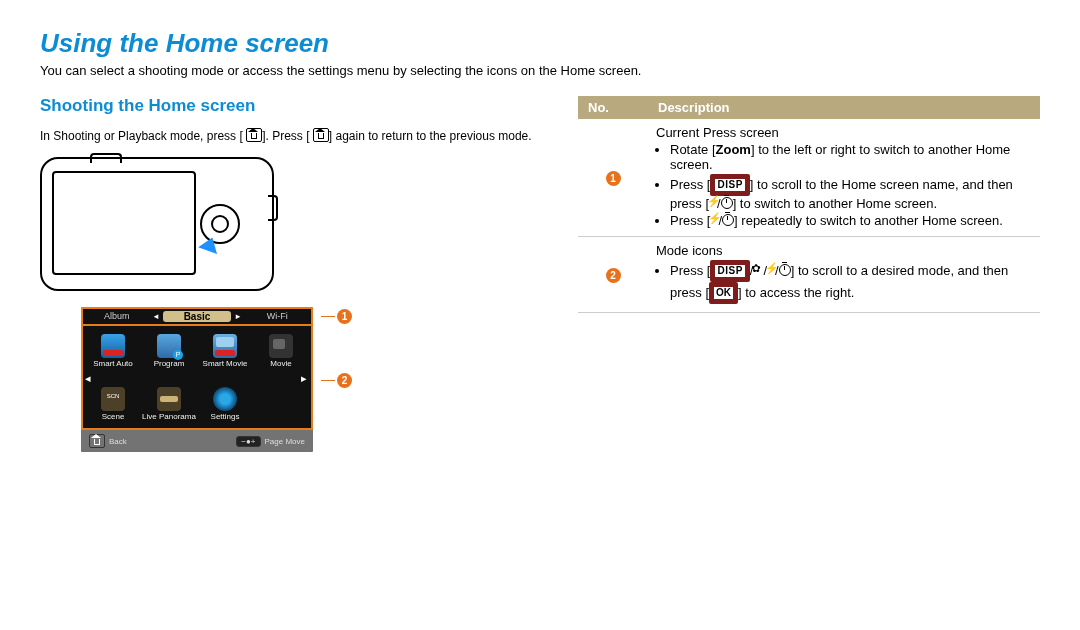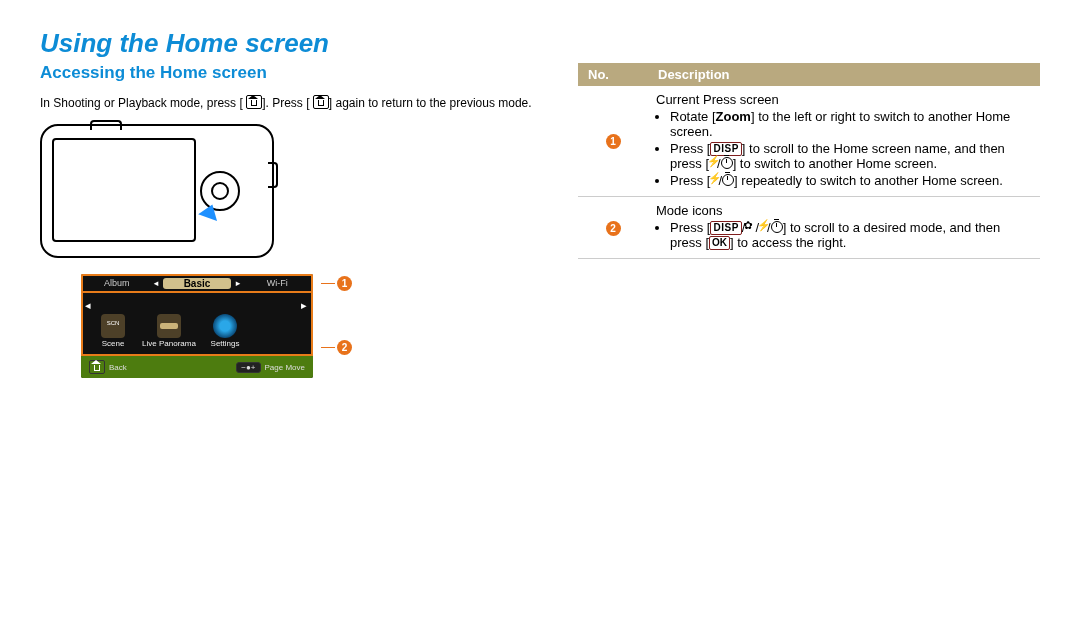--- a/index.html
+++ b/index.html
@@ -41,57 +41,58 @@
   .gicon.sm-movie::after{content:"";position:absolute;left:2px;bottom:2px;width:20px;height:6px;background:#d22;border-radius:2px;}
   .gicon.movie{background:#333;}
   .gicon.movie::after{content:"";position:absolute;left:4px;top:5px;width:12px;height:10px;background:#666;border-radius:2px;}
   .gicon.scene{background:#4d4028;}
   .gicon.scene::after{content:"SCN";position:absolute;left:0;top:6px;width:100%;font-size:6px;color:#fff;text-align:center;}
   .gicon.pano{background:#4d4028;}
   .gicon.pano::after{content:"";position:absolute;left:3px;top:9px;width:18px;height:6px;background:#cbb37a;border-radius:2px;}
   .gicon.set{background:radial-gradient(circle,#2aa7e8 30%,#0b4c7a 70%);border-radius:50%;}
   .glabel{font-size:8px;color:#eee;line-height:1.1;}
   .caret-l,.caret-r{width:8px;align-self:center;color:#fff;font-size:11px;}
-  .hs-foot{display:flex;justify-content:space-between;padding:4px 8px;background:#4d7c0f;font-size:8px;color:#ddd;}
+  .hs-foot{display:flex;justify-content:space-between;padding:4px 8px;background:#737373;font-size:8px;color:#ddd;}
   .hs-foot .fi{display:flex;align-items:center;gap:4px;}
   .circ{display:inline-block;width:15px;height:15px;border-radius:50%;background:#e8721b;color:#fff;font-size:10px;line-height:15px;text-align:center;font-weight:bold;}
   .call1{position:absolute;left:240px;top:2px;display:flex;align-items:center;gap:2px;}
   .call2{position:absolute;left:240px;top:66px;display:flex;align-items:center;gap:2px;}
   .lead{width:14px;height:1px;background:#e8721b;}
   
   table{border-collapse:collapse;width:100%;font-size:13px;}
   thead th{background:#b9a97f;color:#fff;text-align:left;padding:4px 10px;font-weight:bold;font-size:13px;}
   thead th:first-child{width:50px;}
   tbody td{border-bottom:1px solid #ccc;padding:6px 8px;vertical-align:top;}
   tbody td:first-child{text-align:center;vertical-align:middle;}
   ul.blist{margin:2px 0 0 0;padding-left:14px;}
   ul.blist li{margin-bottom:2px;}
-  .sym{display:inline-block;border:1px solid #7f1d1d;border-radius:2px;padding:0 2px;font-size:10px;line-height:12px;vertical-align:1px;font-family:Arial;font-weight:bold;}
+  .sym{display:inline-block;border:5px solid #7f1d1d;border-radius:2px;padding:0 2px;font-size:10px;line-height:12px;vertical-align:1px;font-family:Arial;font-weight:bold;}
   .sym.disp{letter-spacing:0.5px;}
   .flash{display:inline-block;width:8px;height:12px;position:relative;vertical-align:-1px;}
   .flash::before{content:"⚡";font-size:11px;position:absolute;left:-2px;top:-2px;}
   .timer{display:inline-block;width:10px;height:10px;border:1.3px solid #000;border-radius:50%;position:relative;vertical-align:-1px;}
   .timer::before{content:"";position:absolute;left:4px;top:1px;width:1px;height:4px;background:#000;}
   .timer::after{content:"";position:absolute;left:2px;top:-3px;width:5px;height:2px;border-top:1.2px solid #000;}
   .macro{display:inline-block;width:10px;height:11px;position:relative;vertical-align:-1px;}
   .macro::before{content:"✿";font-size:11px;position:absolute;left:-2px;top:-3px;}
   .footer{position:absolute;bottom:12px;left:0;width:100%;text-align:center;font-size:12px;color:#333;}
   .tabs-row{display:flex;align-items:center;border:2px solid #e87c1a;border-bottom:none;}
   .zoom-pill{display:inline-block;padding:0 4px;border:1px solid #333;border-radius:3px;font-size:8px;background:#222;}
 </style>
 </head>
 <body>
 <div class="page">
 
 <h1>Using the Home screen</h1>
+<p class="intro">You can select a shooting mode or access the settings menu by selecting the icons on the Home screen.</p>
 
 <div class="cols">
 
   <div class="left">
-    <h2>Accessing the Home screen</h2>
+    <h2>Shooting the Home screen</h2>
     <p class="para">
       <span>In Shooting or Playback mode, press [</span>
       <span class="home-icon"></span><span>]. Press [</span>
       <span class="home-icon"></span><span>] again to return to the previous mode.</span>
     </p>
 
     <div class="camera-wrap">
       <div class="camera">
         <div class="btn-top"></div>
         <div class="screen"></div>
@@ -104,20 +105,38 @@
     <div class="hs-wrap">
       <div class="hs">
         <div class="tabs-row">
           <div class="tab">Album</div>
           <div class="tab-caret">◂</div>
           <div class="tab active">Basic</div>
           <div class="tab-caret">▸</div>
           <div class="tab">Wi-Fi</div>
         </div>
         <div class="grid">
+          <div class="grow">
+            <div class="gitem">
+                  <div class="gicon smart"></div>
+                  <div class="glabel">Smart Auto</div>
+                </div>
+            <div class="gitem">
+                  <div class="gicon prog"></div>
+                  <div class="glabel">Program</div>
+                </div>
+            <div class="gitem">
+                  <div class="gicon sm-movie"></div>
+                  <div class="glabel">Smart Movie</div>
+                </div>
+            <div class="gitem">
+                  <div class="gicon movie"></div>
+                  <div class="glabel">Movie</div>
+                </div>
+          </div>
           <div class="grow" style="align-items:center;">
             <div class="caret-l">◂</div>
             <div style="flex:1;"></div>
             <div class="caret-r">▸</div>
           </div>
           <div class="grow">
             <div class="gitem">
                   <div class="gicon scene"></div>
                   <div class="glabel">Scene</div>
                 </div>

